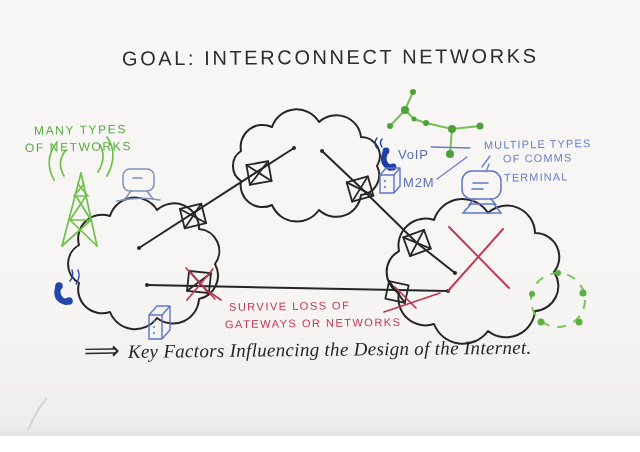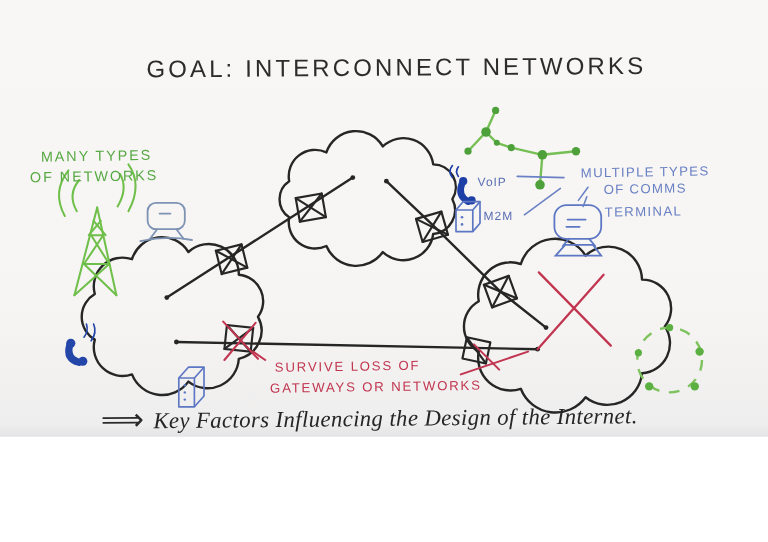--- a/index.html
+++ b/index.html
@@ -1,32 +1,32 @@
 <!DOCTYPE html>
 <html><head>
 <meta charset="utf-8">
 <style>
   html,body{margin:0;padding:0;}
   #page{
     position:relative;
-    width:640px;height:364px;
+    width:640px;height:436px;
     background:
       linear-gradient(180deg, #f8f7f5 0%, #f6f5f3 70%, #efeeee 97%, #e4e4e6 100%);
     overflow:hidden;
     font-family:"Liberation Sans", sans-serif;
   }
   svg{position:absolute;left:0;top:0;}
   .txt{position:absolute;white-space:nowrap;}
   .title{
     font-size:20px;letter-spacing:2.6px;font-weight:500;color:#2c2c2c;
     transform:rotate(-0.4deg);
   }
   .green-lbl{font-size:12px;letter-spacing:1.6px;font-weight:500;color:#58a944;transform:rotate(-1deg);}
   .blue-lbl{font-size:11px;letter-spacing:1.1px;font-weight:500;color:#6a80c4;transform:rotate(-1deg);}
-  .blue-sm{font-size:10px;letter-spacing:0.8px;font-weight:500;color:#5a6fb4;}
+  .blue-sm{font-size:13px;letter-spacing:0.8px;font-weight:500;color:#5a6fb4;}
   .red-lbl{font-size:11px;letter-spacing:1.5px;font-weight:500;color:#c23550;transform:rotate(-0.8deg);}
   .footer{
     position:absolute;left:84px;top:335px;display:flex;align-items:flex-start;gap:8px;
     color:#232323;transform:rotate(-0.6deg);
   }
   .footer .arrow{font-size:25px;line-height:26px;color:#2a2a2a;}
   .footer .ftext{
     font-family:"Liberation Serif", serif;font-style:italic;
     font-size:19px;line-height:30px;letter-spacing:0.3px;color:#262626;
   }

